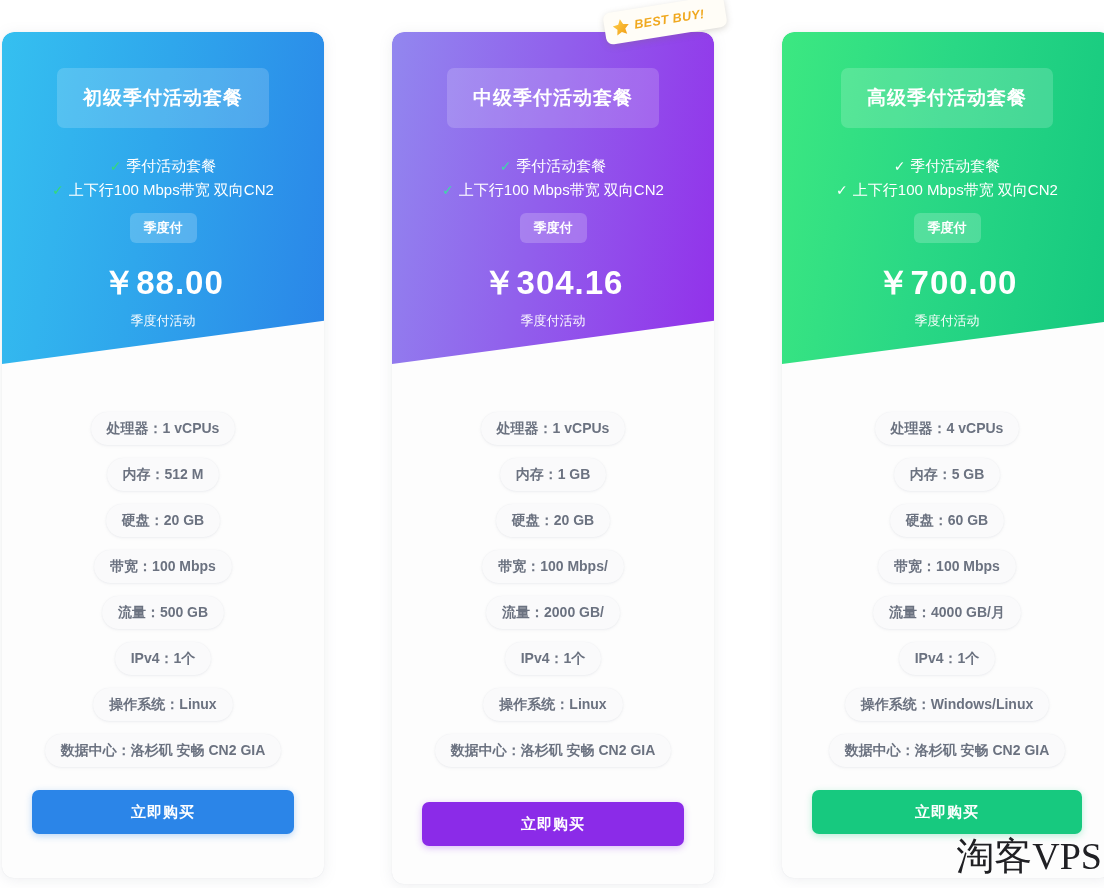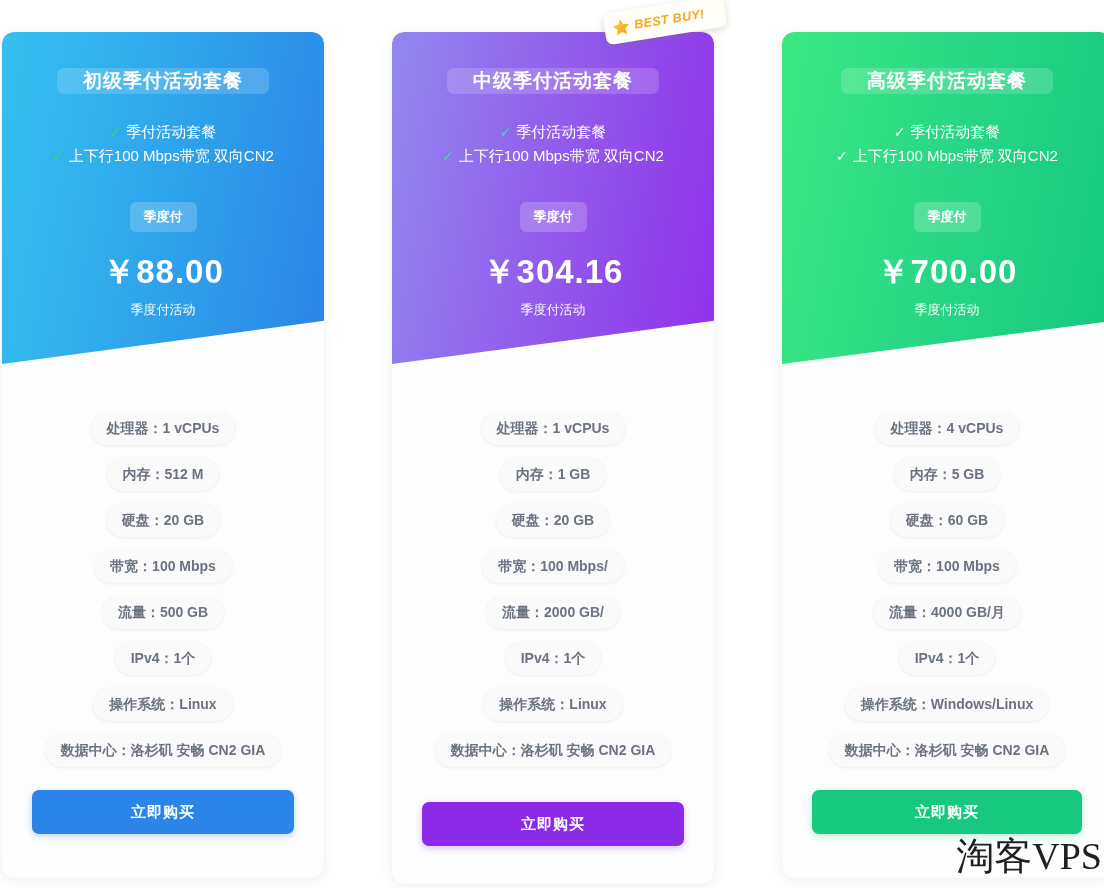--- a/index.html
+++ b/index.html
@@ -34,21 +34,21 @@
     border-top-left-radius:12px;border-top-right-radius:12px;
   }
   .c1 .head{background:linear-gradient(100deg,#35c0f0 0%,#2fa7ec 45%,#2a85e8 100%);}
   .c2 .head{background:linear-gradient(100deg,#9287ef 0%,#9160ec 45%,#9230ea 100%);}
   .c3 .head{background:linear-gradient(100deg,#3ce881 0%,#2ad885 45%,#14c87f 100%);}
 
   .head-inner{position:relative;z-index:2;padding-top:36px;text-align:center;}
 
   .title-pill{
     display:inline-block;
-    padding:0 26px;
+    padding:17px 26px;
     border-radius:7px;
     color:#ffffff;
     font-size:19px;
     font-weight:bold;
     letter-spacing:1px;
     background:rgba(255,255,255,.17);
   }
 
   .feature-list{margin-top:26px;text-align:center;}
   .feature-row{
@@ -56,21 +56,21 @@
     font-size:15px;
     line-height:24px;
     white-space:nowrap;
   }
   .chk{color:#35d97a;font-weight:bold;margin-right:5px;font-size:14px;}
   .c3 .chk{color:#ffffff;}
   .c2 .chk{color:#3fd9a8;}
 
   .term-pill{
     display:inline-block;
-    margin-top:34px;
+    margin-top:11px;
     padding:6px 14px;
     border-radius:6px;
     background:rgba(255,255,255,.20);
     color:#ffffff;
     font-size:13px;
     font-weight:bold;
   }
 
   .price{
     margin-top:18px;

